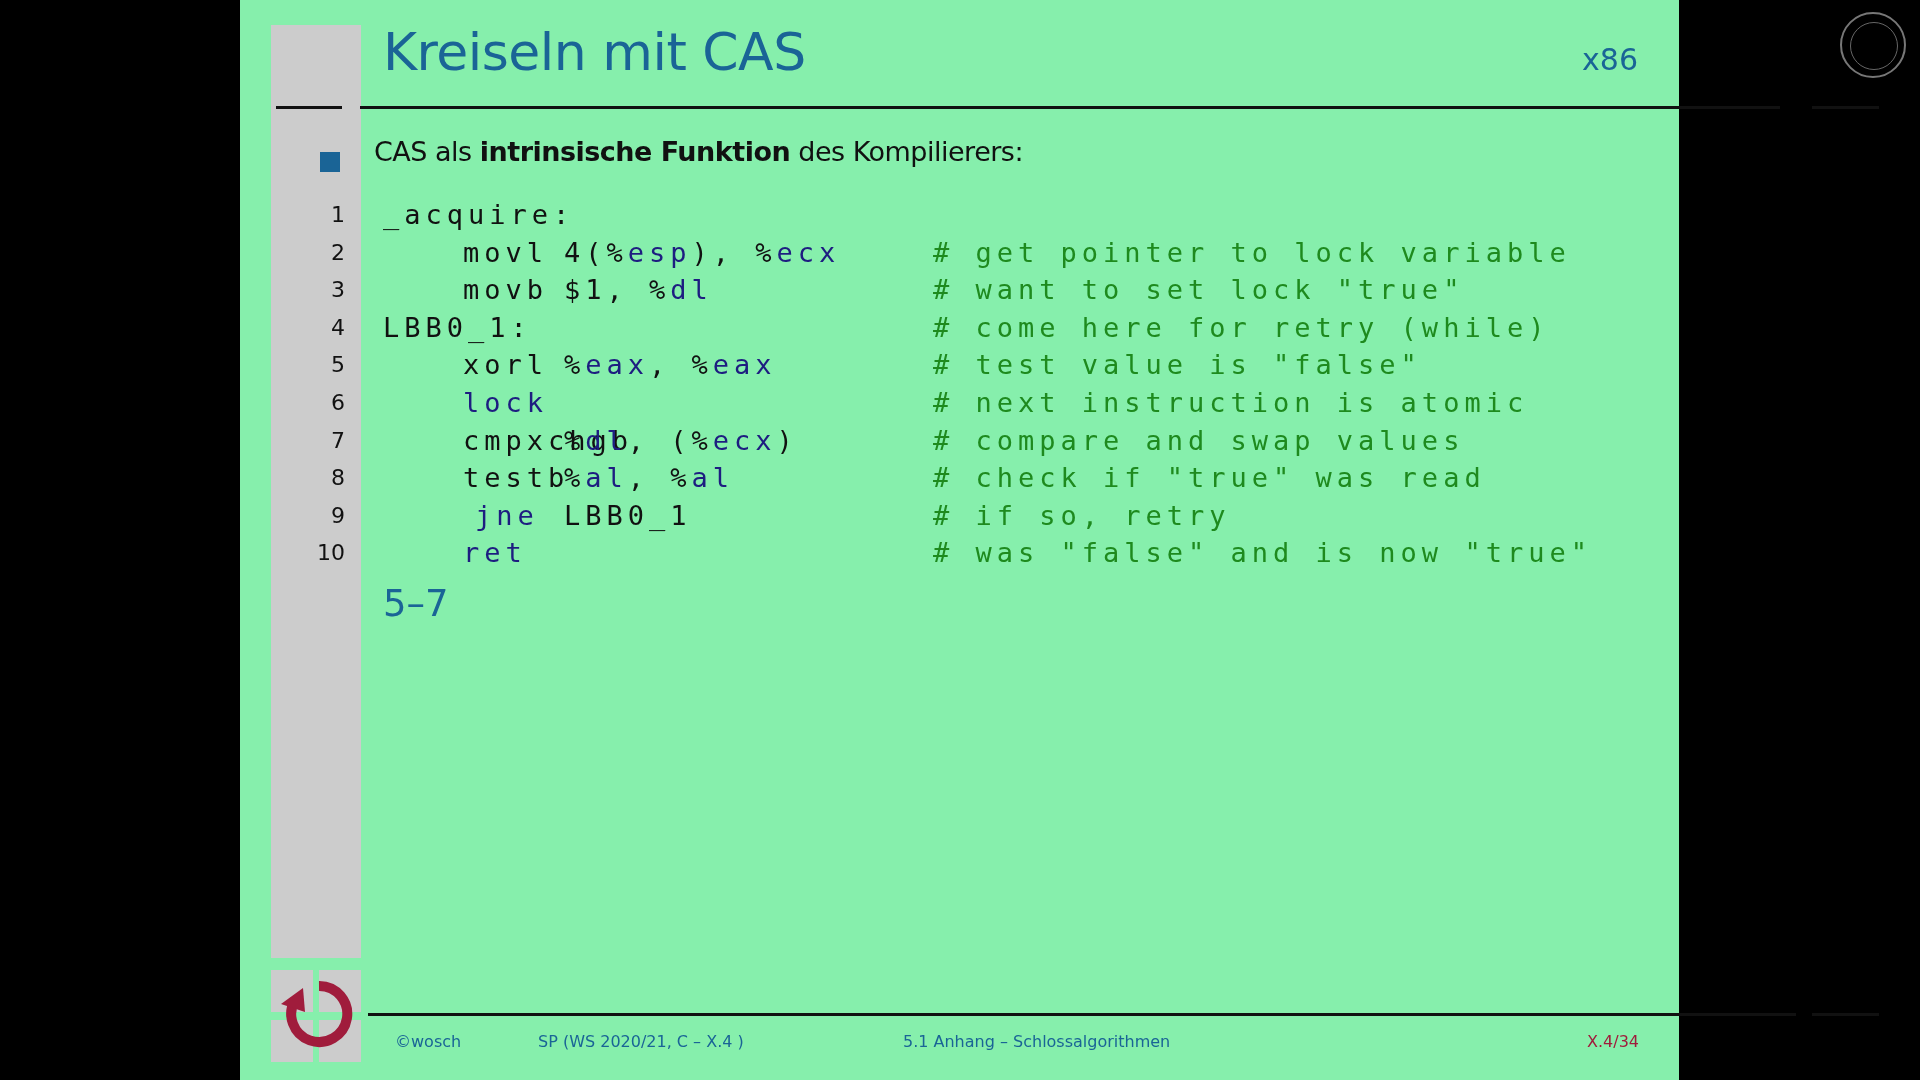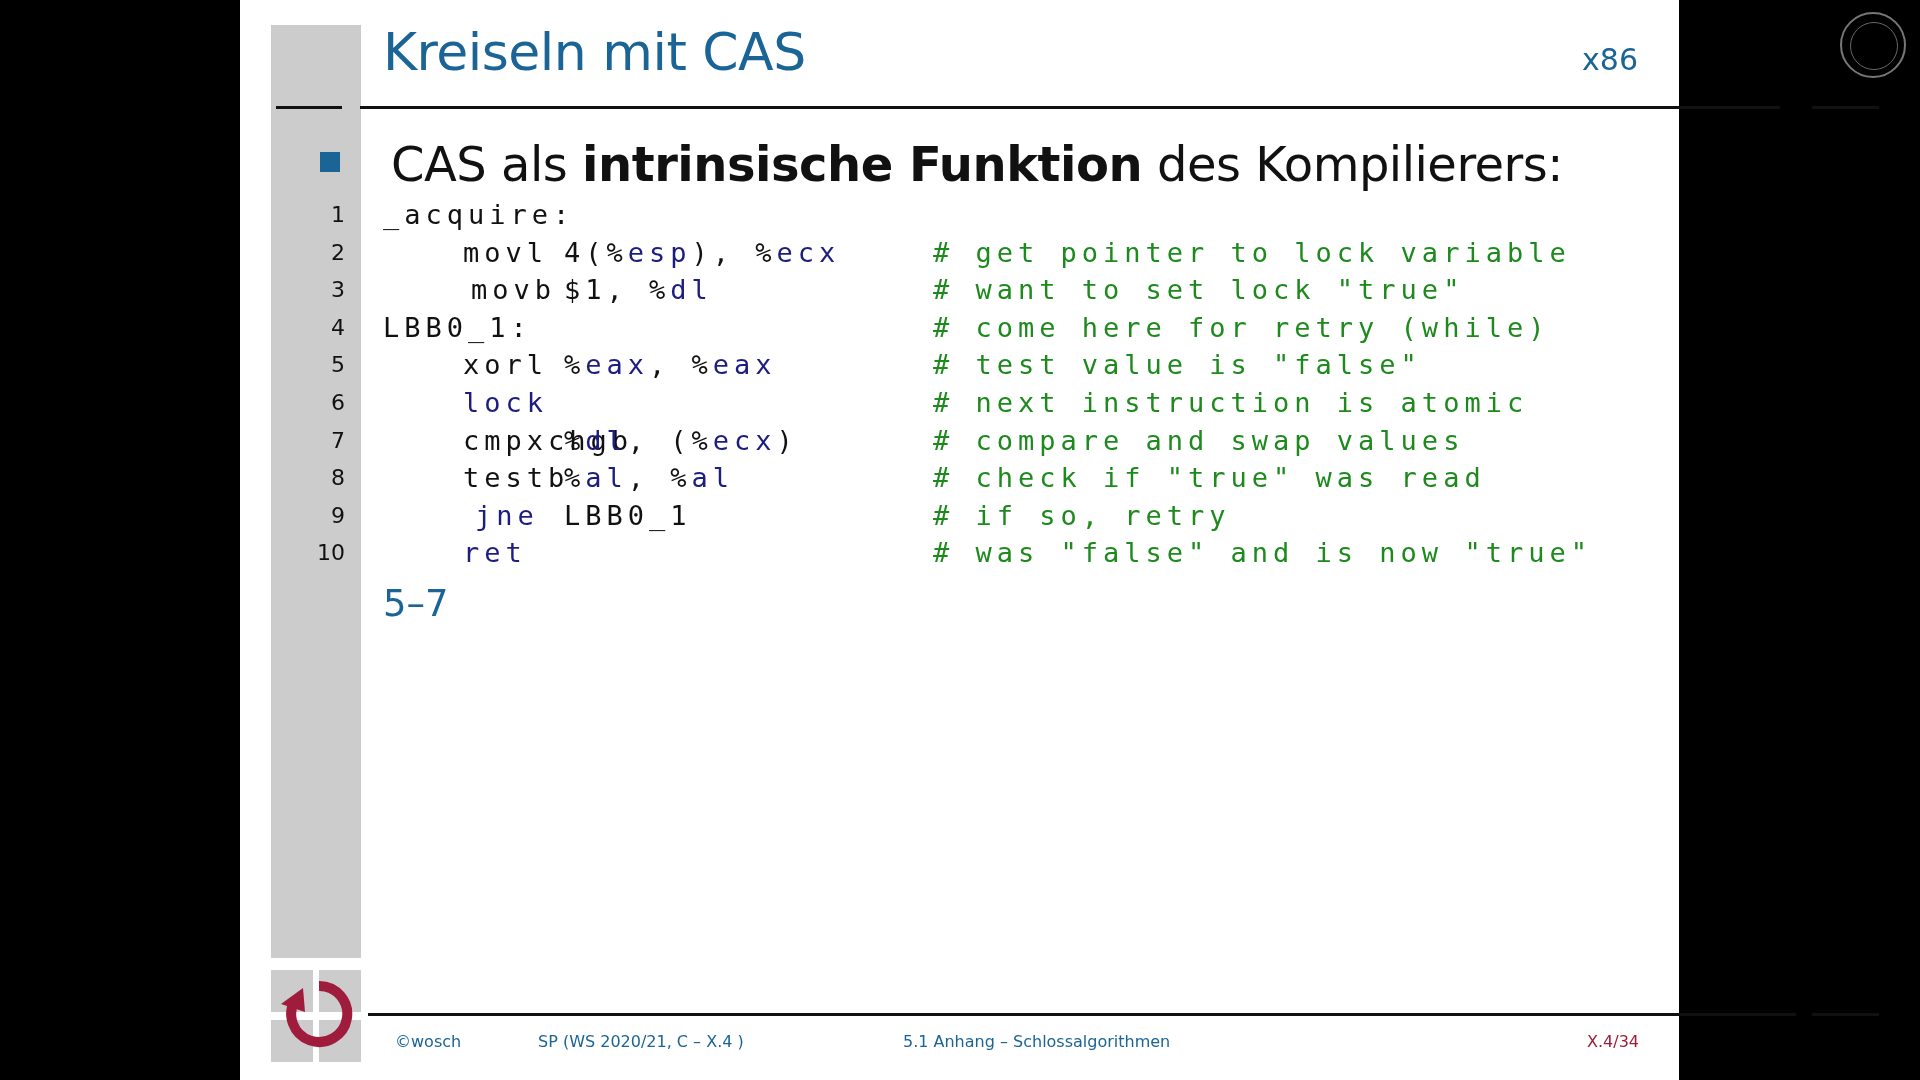--- a/index.html
+++ b/index.html
@@ -1,25 +1,25 @@
 <!DOCTYPE html>
 <html><head>
 <meta charset="utf-8">
 <style>
   html, body { margin:0; padding:0; background:#000; }
   body { width:1920px; height:1080px; position:relative; overflow:hidden; font-family:"DejaVu Sans", sans-serif; }
-  .slide { position:absolute; left:240px; top:0; width:1439px; height:1080px; background:#ffffff; }
+  .slide { position:absolute; left:240px; top:0; width:1439px; height:1080px; background:#86efac; }
   .sidebar { position:absolute; left:31px; top:25px; width:90px; height:933px; background:#cccccc; }
   .logo-box { position:absolute; left:31px; top:970px; width:90px; height:92px; }
   .logo-box .q { position:absolute; width:42px; height:42px; background:#cccccc; }
   .rule { position:absolute; height:3px; background:#111; }
   .title { position:absolute; left:143px; top:22px; font-size:52px; color:#1a6496; font-family:"DejaVu Sans", sans-serif; letter-spacing:-0.5px; }
   .tag { position:absolute; right:41px; top:42px; font-size:30px; color:#1a6496; }
   .bullet-sq { position:absolute; left:80px; top:152px; width:20px; height:20px; background:#1a6496; }
-  .lead { position:absolute; left:151px; top:136px; font-size:48px; color:#111; letter-spacing:-0.5px; }
+  .lead { position:absolute; left:134px; top:136px; font-size:27px; color:#111; letter-spacing:-0.5px; }
   .lead b { font-weight:bold; }
   .code { position:absolute; left:143px; top:196px; font-family:"DejaVu Sans Mono", monospace; font-size:27px; letter-spacing:5px; color:#111; }
   .code .line { height:37.6px; line-height:37.6px; white-space:pre; position:relative; }
   .code .ln { position:absolute; left:-143px; width:105px; text-align:right; font-family:"DejaVu Sans", sans-serif; font-size:22px; letter-spacing:0; color:#111; }
   .kw { color:#1d1d80; }
   .reg { color:#1d1d80; }
   .cm { color:#1e8a1e; }
   .col-op { position:absolute; left:0; }
   .col-arg { position:absolute; left:181px; }
   .col-cm { position:absolute; left:550px; }
@@ -45,21 +45,21 @@
   <div class="tag">x86</div>
 
   <div class="bullet-sq"></div>
   <div class="lead">
     <span>CAS als </span><b>intrinsische Funktion</b><span> des Kompilierers:</span>
   </div>
 
   <div class="code" id="code">
       <div class="line"><span class="ln">1</span><span class="col-op" style="left: 0px;">_acquire:</span></div>
       <div class="line"><span class="ln">2</span><span class="col-op" style="left: 80px;">movl</span><span class="col-arg">4(%<span class="reg">esp</span>), %<span class="reg">ecx</span></span><span class="col-cm cm"># get pointer to lock variable</span></div>
-      <div class="line"><span class="ln">3</span><span class="col-op" style="left: 88px;">movb</span><span class="col-arg">$1, %<span class="reg">dl</span></span><span class="col-cm cm"># want to set lock "true"</span></div>
+      <div class="line"><span class="ln">3</span><span class="col-op" style="left: 80px;">movb</span><span class="col-arg">$1, %<span class="reg">dl</span></span><span class="col-cm cm"># want to set lock "true"</span></div>
       <div class="line"><span class="ln">4</span><span class="col-op" style="left: 0px;">LBB0_1:</span><span class="col-cm cm"># come here for retry (while)</span></div>
       <div class="line"><span class="ln">5</span><span class="col-op" style="left: 80px;">xorl</span><span class="col-arg">%<span class="reg">eax</span>, %<span class="reg">eax</span></span><span class="col-cm cm"># test value is "false"</span></div>
       <div class="line"><span class="ln">6</span><span class="col-op kw" style="left: 80px;">lock</span><span class="col-cm cm"># next instruction is atomic</span></div>
       <div class="line"><span class="ln">7</span><span class="col-op" style="left: 80px;">cmpxchgb</span><span class="col-arg">%<span class="reg">dl</span>, (%<span class="reg">ecx</span>)</span><span class="col-cm cm"># compare and swap values</span></div>
       <div class="line"><span class="ln">8</span><span class="col-op" style="left: 80px;">testb</span><span class="col-arg">%<span class="reg">al</span>, %<span class="reg">al</span></span><span class="col-cm cm"># check if "true" was read</span></div>
       <div class="line"><span class="ln">9</span><span class="col-op kw" style="left: 92px;">jne</span><span class="col-arg">LBB0_1</span><span class="col-cm cm"># if so, retry</span></div>
       <div class="line"><span class="ln">10</span><span class="col-op kw" style="left: 80px;">ret</span><span class="col-cm cm"># was "false" and is now "true"</span></div>
     </div>
 
   <div class="ann">5–7</div>

